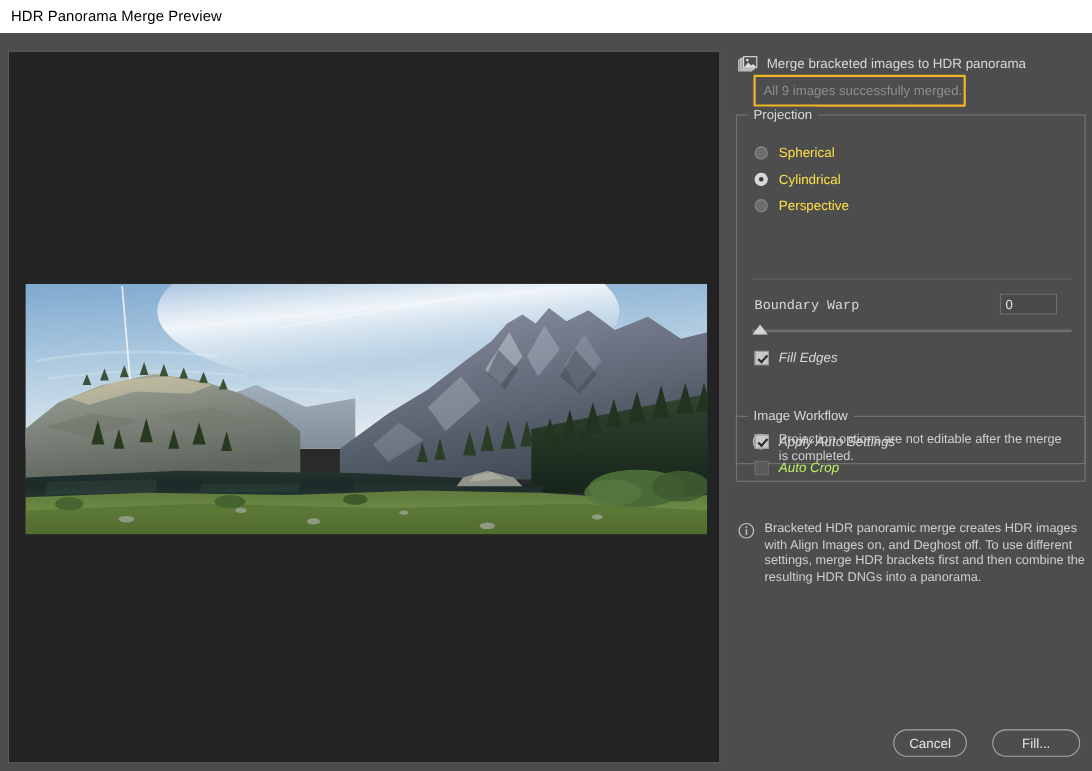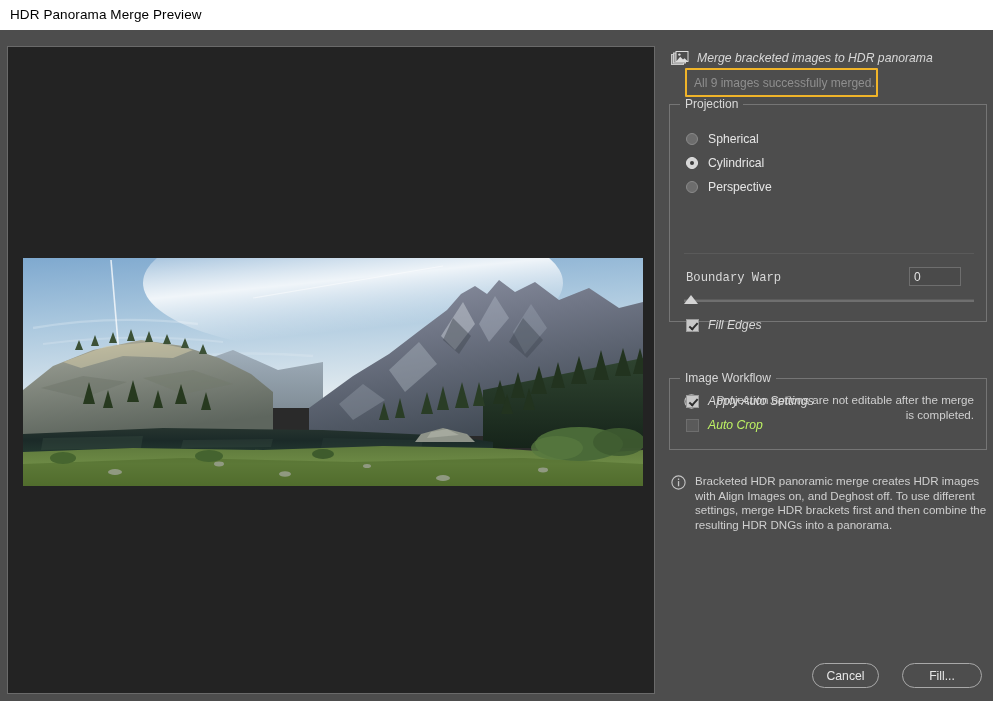--- a/index.html
+++ b/index.html
@@ -49,21 +49,21 @@
 
   
   #right-panel {
     position: absolute; left: 663px; top: 0px;
     width: 330px; height: 671px;
     background: #4d4d4d;
   }
 
   .row-header {
     position: absolute; left: 8px; top: 20px;
-    width: 320px; height: 20px; font-style: italic;
+    width: 320px; height: 20px;
   }
   .stack-icon {
     position: absolute; left: 0px; top: 1px;
     width: 18px; height: 16px;
   }
   #header-label {
     position: absolute; left: 26px; top: 1px;
     font-size: 12.2px; color: #d8d8d8; white-space: nowrap;
   }
 
@@ -84,22 +84,22 @@
     border: 1px solid #757575;
     background: transparent;
   }
   .group-title {
     position: absolute; top: -8px; left: 10px;
     padding: 0 5px;
     background: #4d4d4d;
     font-size: 12px; color: #d8d8d8;
     white-space: nowrap;
   }
-  #group-projection { left: 6px; top: 74px; width: 318px; height: 218px; text-align: right; }
-  #group-workflow   { left: 6px; top: 348px; width: 318px; height: 72px; }
+  #group-projection { left: 6px; top: 74px; width: 318px; height: 318px; }
+  #group-workflow   { left: 6px; top: 348px; width: 318px; height: 60px; }
 
   
   .radio-row {
     position: absolute; left: 16px;
     height: 18px;
     display: flex; align-items: center;
     cursor: default;
   }
   .radio {
     width: 12px; height: 12px; border-radius: 50%;
@@ -113,21 +113,21 @@
     border-color: #e2e2e2;
   }
   .radio.checked::after {
     content: "";
     position: absolute; left: 3px; top: 3px;
     width: 4px; height: 4px; border-radius: 50%;
     background: #3a3a3a;
   }
   .radio-label {
     margin-left: 10px;
-    font-size: 12.2px; color: #e5e5e5; white-space: nowrap;
+    font-size: 12.2px; color: #fde047; white-space: nowrap;
   }
 
   
   #separator {
     position: absolute; left: 14px; top: 148px;
     width: 290px; height: 1px;
     background: #686868;
     border-bottom: 1px solid #5a5a5a;
   }
 

